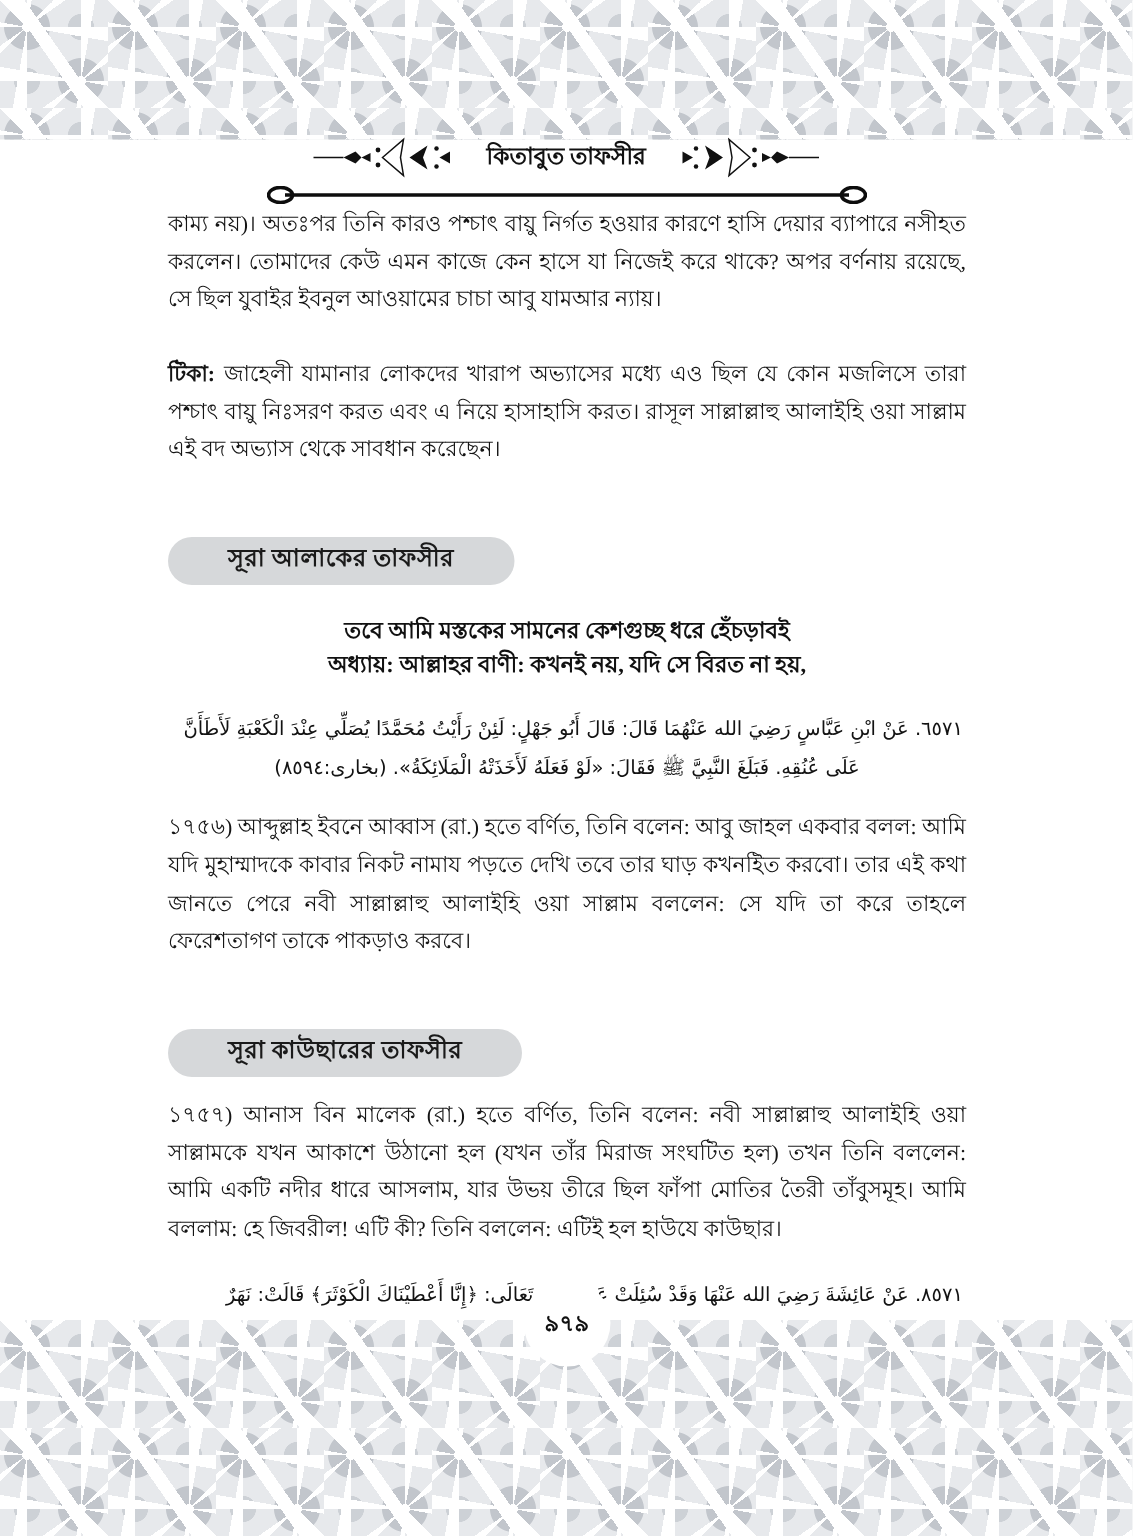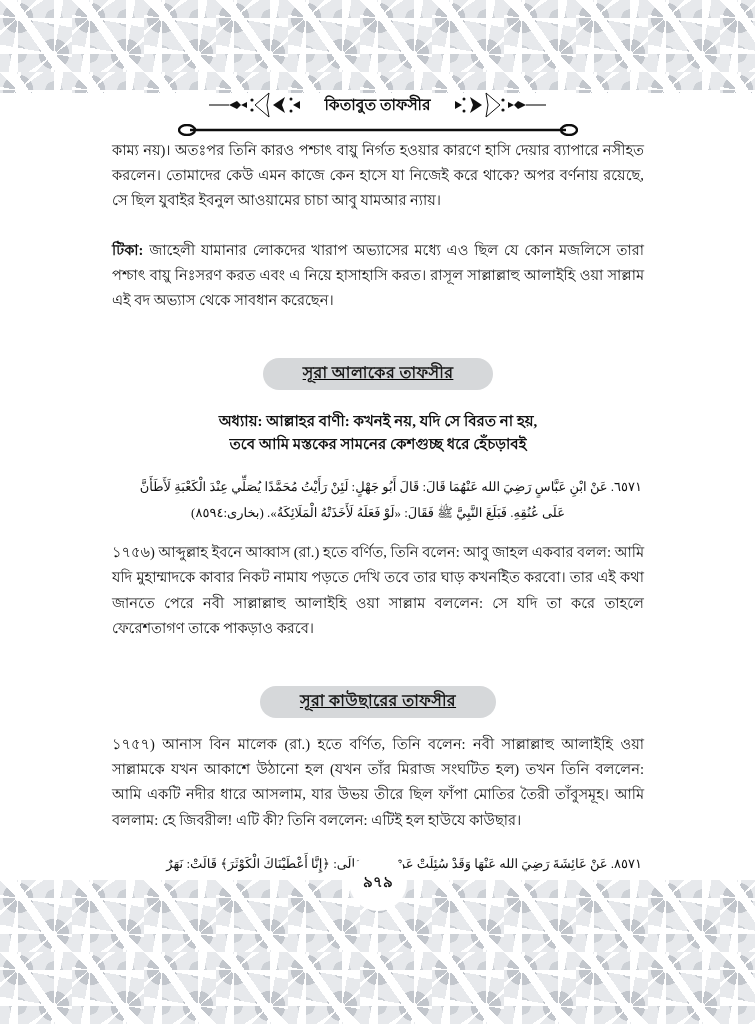--- a/index.html
+++ b/index.html
@@ -135,23 +135,21 @@
   .para.tika {
     margin-top: 25px;
   }
   .para .lead {
     font-weight: 700;
   }
 
   
   .section-heading-wrap {
     display: flex;
-    justify-content: center;
     margin: 44px 0 0 0;
-    text-decoration: underline;
   }
   .section-pill {
     background: #d6d8da;
     border-radius: 22px;
     padding: 5px 40px 7px 40px;
     font-family: "Liberation Serif", "DejaVu Serif", serif;
     font-size: 16px;
     font-weight: 700;
     color: #1a1a1a;
     letter-spacing: 0.4px;
@@ -176,21 +174,20 @@
     text-align: justify;
     font-family: "DejaVu Sans", "Liberation Serif", serif;
     font-size: 13px;
     line-height: 2.0;
     color: #121212;
     margin: 18px 0 0 0;
     padding: 0 2px;
   }
   .arabic-line {
     display: block;
-    font-family: Liberation Serif, serif;
   }
   .arabic-line.last {
     text-align: center;
   }
 
   
   .translation {
     font-family: "Liberation Serif", "DejaVu Serif", serif;
     font-size: 14.6px;
     line-height: 1.74;
@@ -246,22 +243,22 @@
 
   <p class="para">কাম্য নয়)। অতঃপর তিনি কারও পশ্চাৎ বায়ু নির্গত হওয়ার কারণে হাসি দেয়ার ব্যাপারে নসীহত করলেন। তোমাদের কেউ এমন কাজে কেন হাসে যা নিজেই করে থাকে? অপর বর্ণনায় রয়েছে, সে ছিল যুবাইর ইবনুল আওয়ামের চাচা আবু যামআর ন্যায়।</p>
 
   <p class="para tika"><span class="lead">টিকা:</span><span> জাহেলী যামানার লোকদের খারাপ অভ্যাসের মধ্যে এও ছিল যে কোন মজলিসে তারা পশ্চাৎ বায়ু নিঃসরণ করত এবং এ নিয়ে হাসাহাসি করত। রাসূল সাল্লাল্লাহু আলাইহি ওয়া সাল্লাম এই বদ অভ্যাস থেকে সাবধান করেছেন।</span></p>
 
   <div class="section-heading-wrap">
     <div class="section-pill">সূরা আলাকের তাফসীর</div>
   </div>
 
   <div class="chapter-subtitle">
+    <div>তবে আমি মস্তকের সামনের কেশগুচ্ছ ধরে হেঁচড়াবই</div>
     <div>অধ্যায়: আল্লাহর বাণী: কখনই নয়, যদি সে বিরত না হয়,</div>
-    <div>তবে আমি মস্তকের সামনের কেশগুচ্ছ ধরে হেঁচড়াবই</div>
   </div>
 
   <div class="arabic-block">
     <span class="arabic-line">٦٥٧١. عَنْ ابْنِ عَبَّاسٍ رَضِيَ الله عَنْهُمَا قَالَ: قَالَ أَبُو جَهْلٍ: لَئِنْ رَأَيْتُ مُحَمَّدًا يُصَلِّي عِنْدَ الْكَعْبَةِ لَأَطَأَنَّ</span>
     <span class="arabic-line last">عَلَى عُنُقِهِ. فَبَلَغَ النَّبِيَّ ﷺ فَقَالَ: «لَوْ فَعَلَهُ لَأَخَذَتْهُ الْمَلَائِكَةُ». (بخارى:٨٥٩٤)</span>
   </div>
 
   <p class="translation"><span>১৭৫৬)</span><span> আব্দুল্লাহ ইবনে আব্বাস (রা.) হতে বর্ণিত, তিনি বলেন: আবু জাহল একবার বলল: আমি যদি মুহাম্মাদকে কাবার নিকট নামায পড়তে দেখি তবে তার ঘাড় কখনইিত করবো। তার এই কথা জানতে পেরে নবী সাল্লাল্লাহু আলাইহি ওয়া সাল্লাম বললেন: সে যদি তা করে তাহলে ফেরেশতাগণ তাকে পাকড়াও করবে।</span></p>
 
   <div class="section-heading-wrap">

